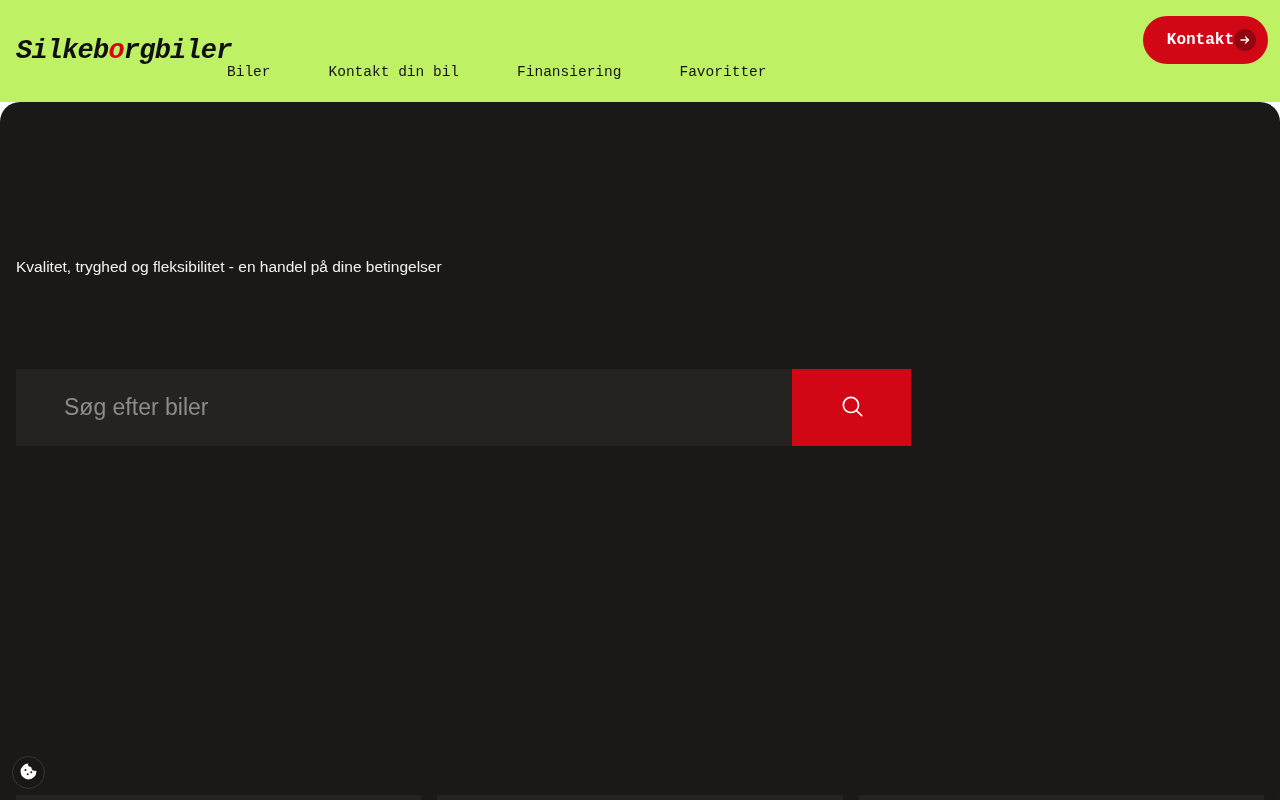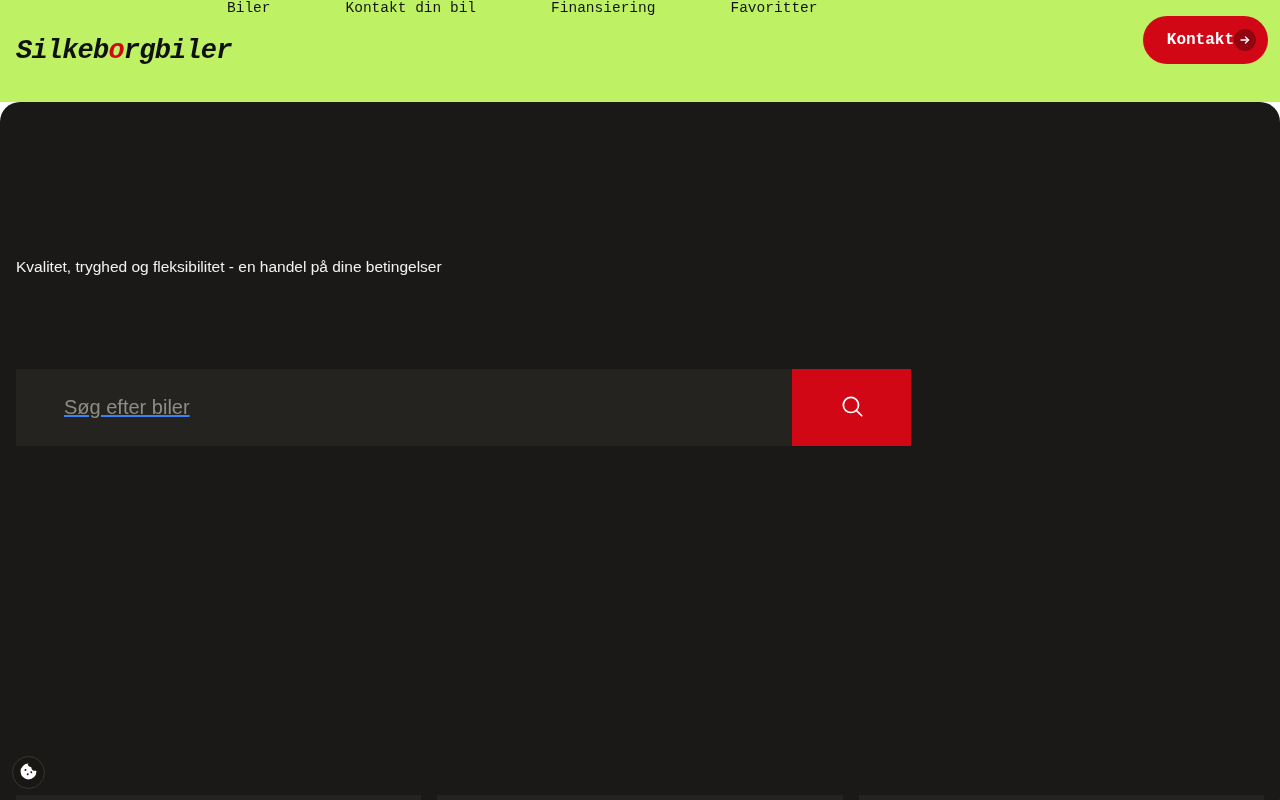--- a/index.html
+++ b/index.html
@@ -10,42 +10,42 @@
 
   
   .header { position:relative; height:102px; background:#bef264;font-family:Liberation Mono, monospace; }
   .logo {
     position:absolute; left:16px; top:50%; transform:translateY(-50%);
     font-size:27px; font-weight:700; font-style:italic;
     letter-spacing:-0.8px; color:#101010; text-decoration:none; cursor:pointer;
     white-space:nowrap;
   }
   .logo .accent { color:var(--accent-red, #d10716); }
-  .nav { position:absolute; left:227px; top:0; height:80px; display:flex; align-items:flex-start; gap:75px; }
+  .nav { position:absolute; left:227px; top:0; height:80px; display:flex; align-items:flex-end; gap:58px; }
   .nav a { color:#141414; font-size:14.5px; text-decoration:none; cursor:pointer; white-space:nowrap; }
   .contact-btn {
     position:absolute; right:12px; top:16px; height:48px;
     border:none; border-radius:24px; background:var(--accent-red, #d10716);
     color:#ffffff; font-size:16px; font-weight:700; font-family:inherit;
     display:flex; align-items:center; padding:0 12px 0 24px; cursor:pointer;
   }
   .contact-btn .circle {
     width:22px; height:22px; border-radius:50%; background:rgba(0,0,0,0.30);
     display:flex; align-items:center; justify-content:center;
   }
 
   
   .hero { position:relative; height:716px; background:var(--hero-bg, #1a1917);border-radius:20px; }
   .tagline { position:absolute; left:16px; top:156px; color:#f2f1ef; font-size:15.5px; font-weight:400; }
 
   .search-bar { position:absolute; left:16px; top:267px; width:895px; height:77px; display:flex; }
   .search-input {
     flex:1; height:100%; background:var(--input-bg, #242320);
-    border:none; outline:none; color:#3b82f6; font-size:20px;
-    padding:0 24px 0 48px; font-family:inherit;text-decoration:underline;
+    border:none; outline:none; color:#3b82f6; font-size:23px;
+    padding:0 24px 0 48px; font-family:inherit;
   }
   .search-input::placeholder { color:#8e8c87; }
   .search-btn {
     width:119px; height:100%; background:var(--accent-red, #d10716);
     border:none; display:flex; align-items:center; justify-content:center; cursor:pointer;
   }
 
   .cards { position:absolute; left:16px; right:16px; top:693px; display:flex; gap:16px; }
   .card { flex:1; height:140px; background:var(--card-bg, #242322); cursor:pointer; }
 

